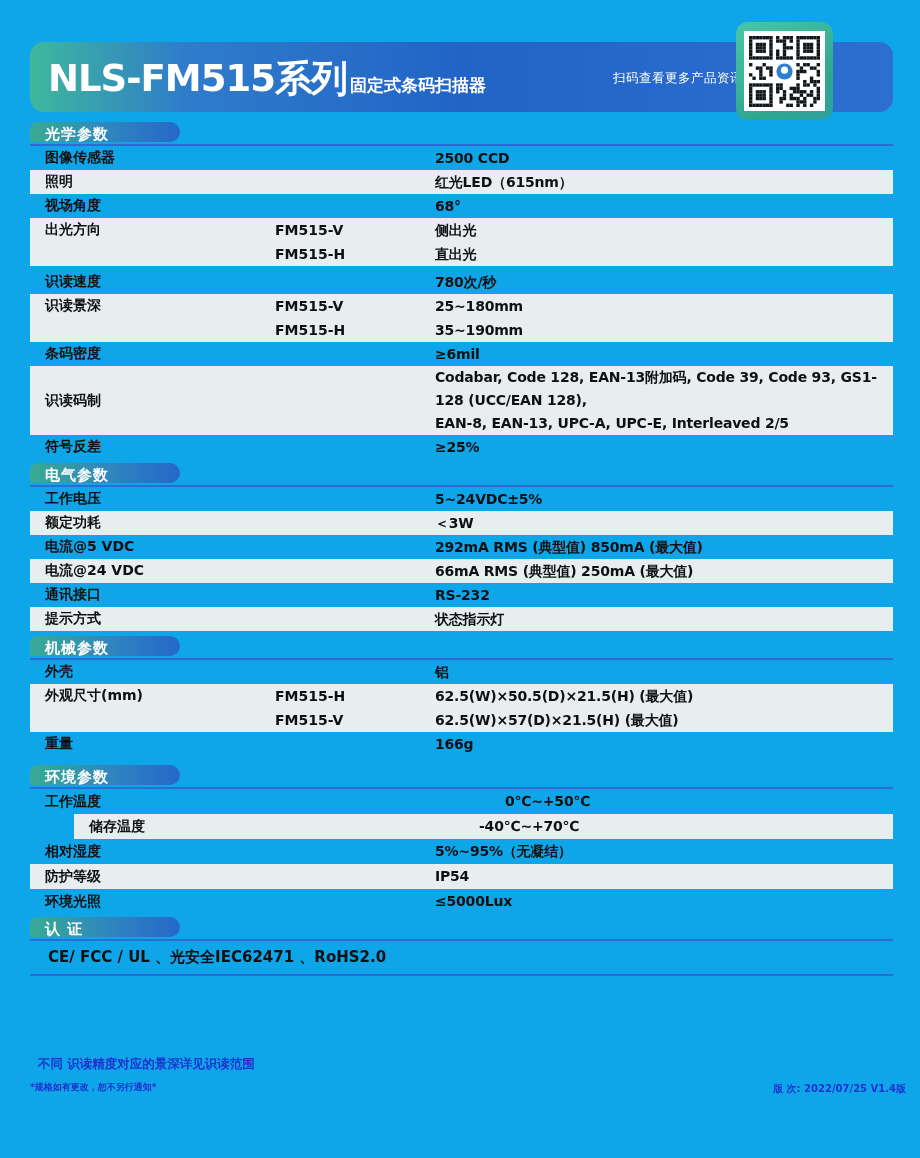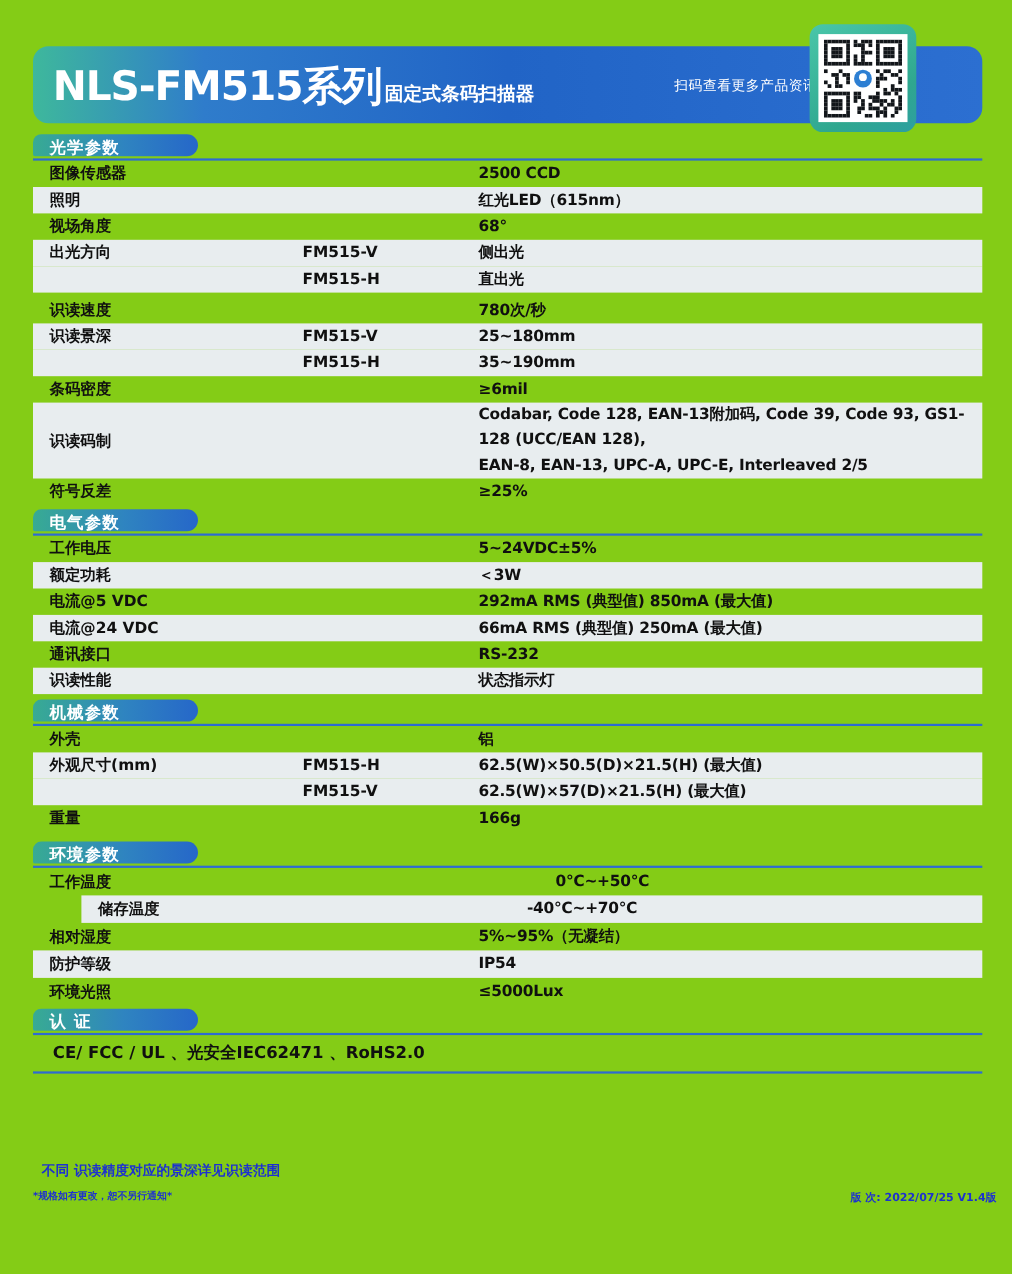--- a/index.html
+++ b/index.html
@@ -1,16 +1,16 @@
 <!DOCTYPE html>
 <html><head>
 <meta charset="utf-8">
 <style>
   html,body{margin:0;padding:0;background:#fff;}
-  .page{position:relative;width:920px;height:1158px;background:#84cc16;overflow:hidden;
+  .page{position:relative;width:920px;height:1158px;background:#0ea5e9;overflow:hidden;
         font-family:"DejaVu Sans","Liberation Sans",sans-serif;color:#101010;}
 
   
   .header-bar{position:absolute;left:30px;top:42px;width:863px;height:70px;border-radius:14px;
         background:linear-gradient(90deg,#3eb89c 0%,#2f7ccb 18%,#2164c6 50%,#2c6fd1 100%);z-index:1;}
   .header-title{position:absolute;left:18px;top:12px;color:#fff;white-space:nowrap;}
   .header-title .big{font-size:37px;font-weight:800;letter-spacing:-1px;}
   .header-title .sub{font-size:17px;font-weight:700;margin-left:3px;}
   .qr-caption{position:absolute;left:583px;top:28px;color:#fff;font-size:12.5px;font-weight:400;letter-spacing:0.5px;}
   .qr-card{position:absolute;left:736px;top:22px;width:97px;height:98px;border-radius:12px;
@@ -347,21 +347,21 @@
           <span class="c-label">电流@24 VDC</span>
           <span class="c-model"></span>
           <span class="c-value">66mA RMS (典型值)  250mA (最大值)</span>
         </div>
         <div class="row">
           <span class="c-label">通讯接口</span>
           <span class="c-model"></span>
           <span class="c-value">RS-232</span>
         </div>
         <div class="row shade">
-          <span class="c-label">识读性能</span>
+          <span class="c-label">提示方式</span>
           <span class="c-model"></span>
           <span class="c-value">状态指示灯</span>
         </div>
       </section>
       <section style="margin-bottom: 9px;">
         <div class="sec-head">
           <div class="pill">机械参数</div>
         </div>
         <div class="row">
           <span class="c-label">外壳</span>

